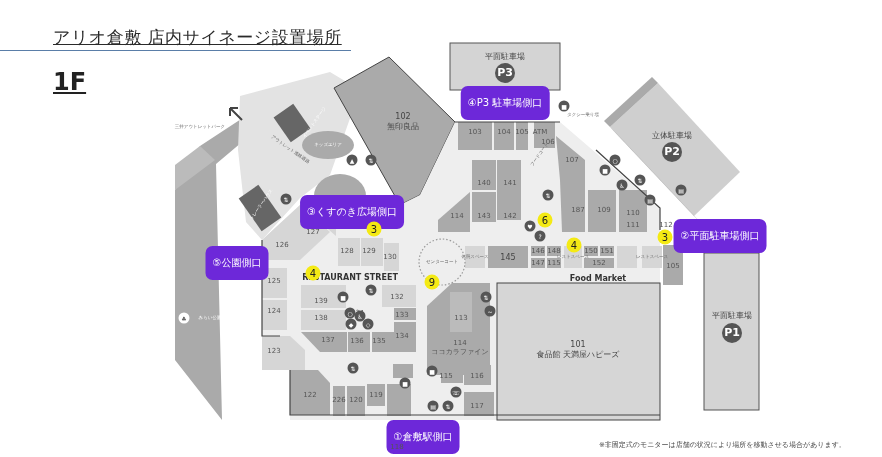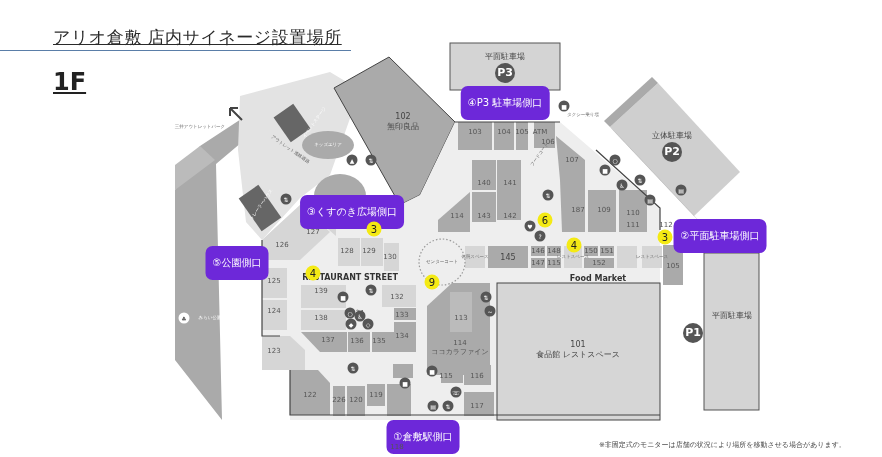--- a/index.html
+++ b/index.html
@@ -138,29 +138,29 @@
 <div class="lbl tiny" style="left:573px;top:257px;">レストスペース</div>
 <div class="lbl tiny" style="left:652px;top:257px;">レストスペース</div>
 <div class="lbl tiny" style="left:583px;top:115px;">タクシー乗り場</div>
 <div class="lbl" style="left:540px;top:132px;">ATM</div>
 
 <div class="lbl md" style="left:505px;top:56px;">平面駐車場</div>
 <div class="park-badge" style="left:505px;top:73px;">P3</div>
 <div class="lbl md" style="left:672px;top:135px;">立体駐車場</div>
 <div class="park-badge" style="left:672px;top:152px;">P2</div>
 <div class="lbl md" style="left:732px;top:315px;">平面駐車場</div>
-<div class="park-badge" style="left:693px;top:333px;border-radius:10px;">P1</div>
+<div class="park-badge" style="left:732px;top:333px;border-radius:10px;">P1</div>
 
 <div class="pill" style="left:423px;top:437px;">①倉敷駅側口</div>
 <div class="pill" style="left:720px;top:236px;">②平面駐車場側口</div>
 <div class="pill" style="left:352px;top:212px;">③くすのき広場側口</div>
 <div class="pill" style="left:505px;top:103px;">④P3 駐車場側口</div>
 <div class="pill" style="left:230px;top:263px;margin-left:7px;">⑤公園側口</div>
 
-<div class="lbl md" style="left:578px;top:350px;"><span>101</span><br><span>食品館 レストスペース</span></div>
+<div class="lbl md" style="left:578px;top:350px;"><span>101</span><br><span>食品館 天満屋ハピーズ</span></div>
 <div class="lbl md" style="left:403px;top:122px;"><span>102</span><br><span>無印良品</span></div>
 <div class="lbl" style="left:475px;top:132px;">103</div>
 <div class="lbl" style="left:504px;top:132px;">104</div>
 <div class="lbl" style="left:522px;top:132px;">105</div>
 <div class="lbl" style="left:548px;top:142px;">106</div>
 <div class="lbl" style="left:572px;top:160px;">107</div>
 <div class="lbl" style="left:578px;top:210px;">187</div>
 <div class="lbl" style="left:604px;top:210px;">109</div>
 <div class="lbl" style="left:633px;top:213px;">110</div>
 <div class="lbl" style="left:633px;top:225px;">111</div>
@@ -184,21 +184,21 @@
 <div class="lbl" style="left:369px;top:251px;">129</div>
 <div class="lbl" style="left:390px;top:257px;">130</div>
 <div class="lbl" style="left:358px;top:297px;margin-top:16px;">131</div>
 <div class="lbl" style="left:397px;top:297px;">132</div>
 <div class="lbl" style="left:402px;top:315px;">133</div>
 <div class="lbl" style="left:402px;top:336px;">134</div>
 <div class="lbl" style="left:379px;top:341px;">135</div>
 <div class="lbl" style="left:357px;top:341px;">136</div>
 <div class="lbl" style="left:328px;top:340px;">137</div>
 <div class="lbl" style="left:321px;top:318px;">138</div>
-<div class="lbl" style="left:321px;top:291px;">139</div>
+<div class="lbl" style="left:321px;top:301px;">139</div>
 <div class="lbl" style="left:484px;top:183px;">140</div>
 <div class="lbl" style="left:510px;top:183px;">141</div>
 <div class="lbl" style="left:510px;top:216px;">142</div>
 <div class="lbl" style="left:484px;top:216px;">143</div>
 <div class="lbl" style="left:457px;top:216px;">114</div>
 <div class="lbl md" style="left:508px;top:257px;">145</div>
 <div class="lbl" style="left:538px;top:251px;">146</div>
 <div class="lbl" style="left:538px;top:263px;">147</div>
 <div class="lbl" style="left:554px;top:251px;">148</div>
 <div class="lbl" style="left:554px;top:263px;">115</div>

